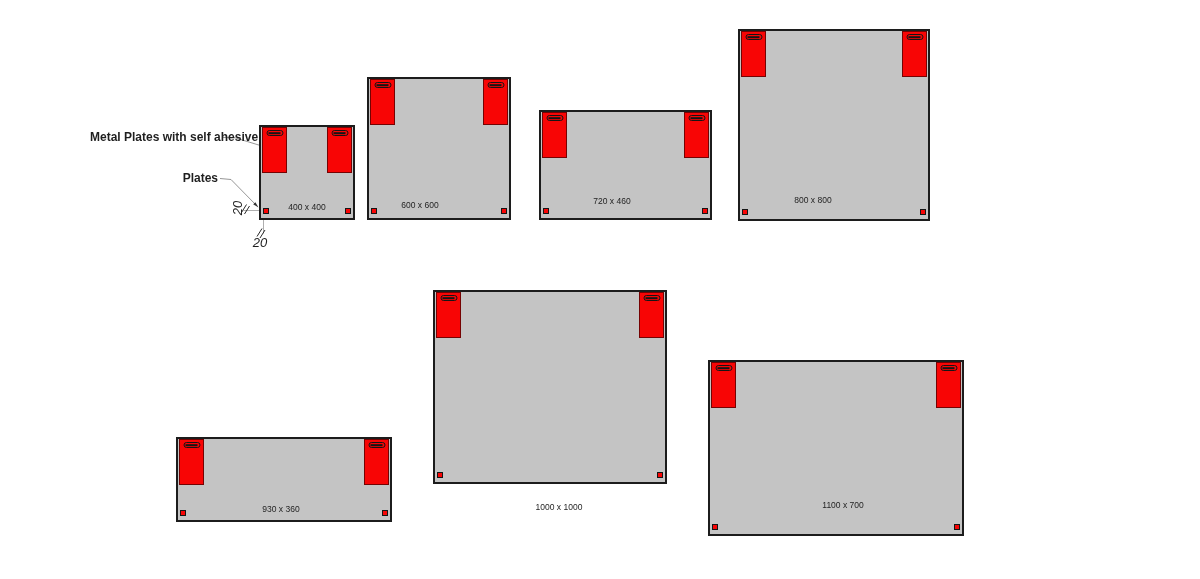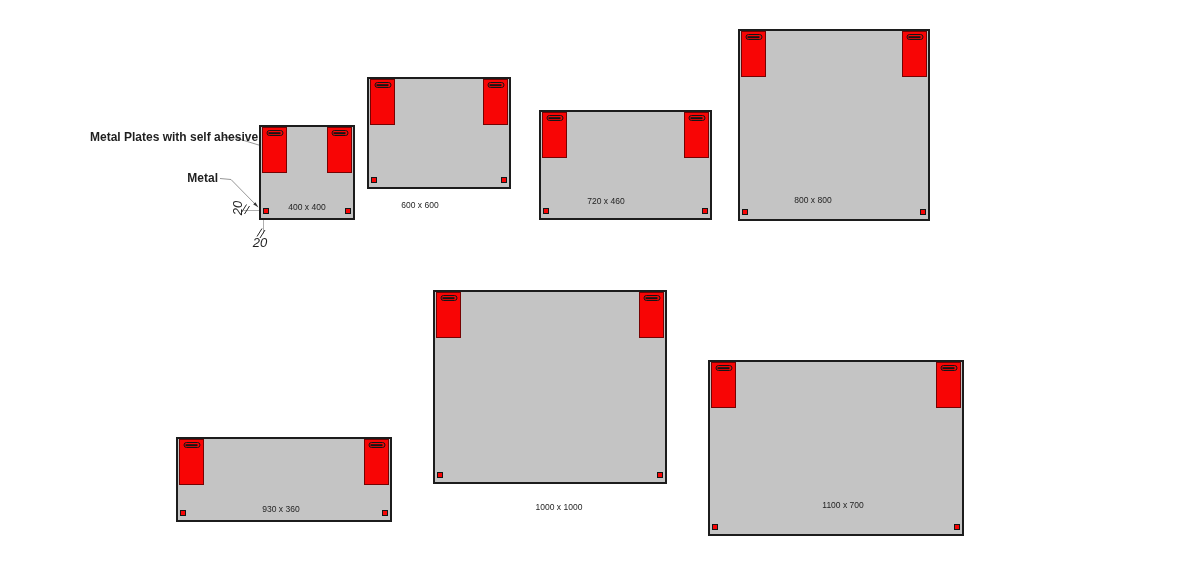--- a/index.html
+++ b/index.html
@@ -86,58 +86,58 @@
     <line x1="263.5" y1="215" x2="263.5" y2="233.5" stroke="#9a9a9a" stroke-width="0.8"></line>
 
     <line x1="241.5" y1="212.5" x2="246.5" y2="204.5" stroke="#2a2a2a" stroke-width="1"></line>
     <line x1="244.5" y1="214" x2="249.5" y2="206" stroke="#2a2a2a" stroke-width="1"></line>
 
     <line x1="257" y1="236.5" x2="262" y2="228.5" stroke="#2a2a2a" stroke-width="1"></line>
     <line x1="260" y1="238" x2="265" y2="230" stroke="#2a2a2a" stroke-width="1"></line>
   </svg>
 
   <div class="note note-metal">Metal Plates with self ahesive</div>
-  <div class="note note-bumper">Metal</div>
+  <div class="note note-bumper">Plates</div>
 
   <div class="dim dim-side">20</div>
   <div class="dim dim-bottom">20</div>
 
   <div id="panels">
       <div class="panel" style="left: 259px; top: 125px; width: 96px; height: 95px;">
         <div class="plate left">
           <div class="slot"></div>
         </div>
         <div class="bumper left"></div>
         <div class="plate right">
           <div class="slot"></div>
         </div>
         <div class="bumper right"></div>
         <div class="panel-label" style="left: 46px; top: 80px;">400 x 400</div>
       </div>
-      <div class="panel" style="left: 367px; top: 77px; width: 144px; height: 112px;">
+      <div class="panel" style="left: 367px; top: 77px; width: 144px; height: 143px;">
         <div class="plate left">
           <div class="slot"></div>
         </div>
         <div class="bumper left"></div>
         <div class="plate right">
           <div class="slot"></div>
         </div>
         <div class="bumper right"></div>
         <div class="panel-label" style="left: 51px; top: 126px;">600 x 600</div>
       </div>
       <div class="panel" style="left: 539px; top: 110px; width: 173px; height: 110px;">
         <div class="plate left">
           <div class="slot"></div>
         </div>
         <div class="bumper left"></div>
         <div class="plate right">
           <div class="slot"></div>
         </div>
         <div class="bumper right"></div>
-        <div class="panel-label" style="left: 65px; top: 89px;">720 x 460</div>
+        <div class="panel-label" style="left: 71px; top: 89px;">720 x 460</div>
       </div>
       <div class="panel" style="left: 738px; top: 29px; width: 192px; height: 192px; padding-left: 16px;">
         <div class="plate left">
           <div class="slot"></div>
         </div>
         <div class="bumper left"></div>
         <div class="plate right">
           <div class="slot"></div>
         </div>
         <div class="bumper right"></div>

